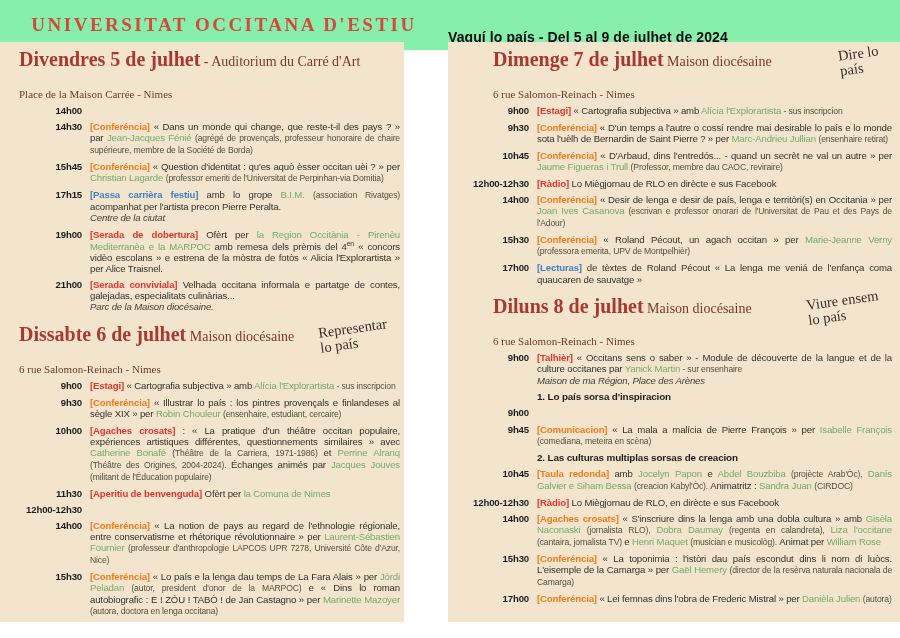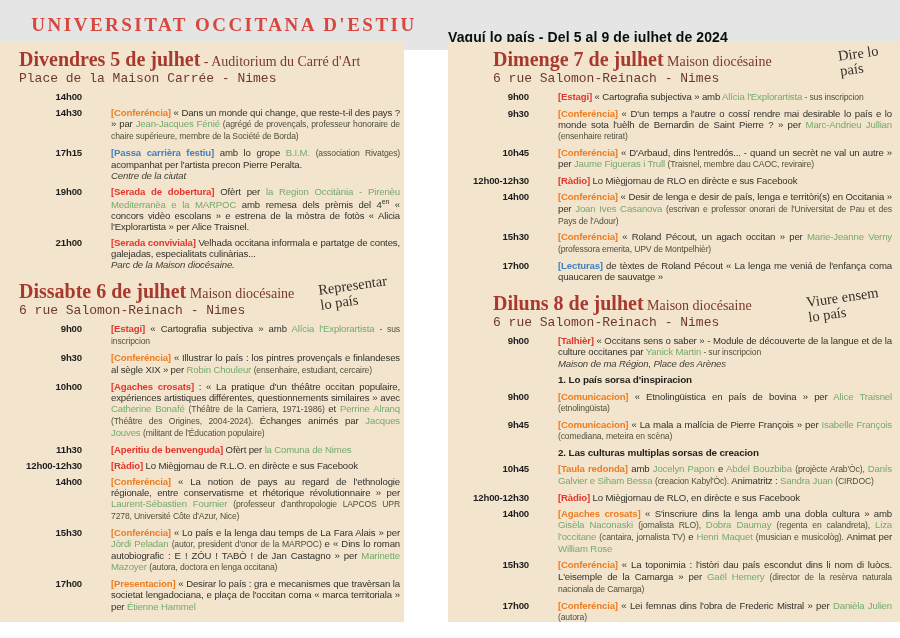--- a/index.html
+++ b/index.html
@@ -1,39 +1,39 @@
 <!DOCTYPE html>
 <html><head>
 <meta charset="utf-8">
 <style>
   html,body{margin:0;padding:0;background:#ffffff;}
   .sheet{position:relative;width:900px;height:638px;background:#ffffff;overflow:hidden;
          font-family:"Liberation Sans",sans-serif;}
-  .topbar{position:absolute;top:0;left:0;width:900px;height:50px;display:flex;background:#e5e5e5;}
+  .topbar{position:absolute;top:0;left:0;width:900px;height:50px;display:flex;background:#86efac;}
   .topbar .half-left{width:448px;display:flex;align-items:center;justify-content:center;}
   .topbar .half-right{width:452px;display:flex;align-items:center;justify-content:flex-start;margin-top:23px;}
   .main-title{font-family:"Liberation Serif",serif;font-weight:bold;font-size:19px;
               letter-spacing:2.5px;color:#d8473d;}
   .sub-title{font-weight:bold;font-size:14px;color:#0d0d0d;letter-spacing:0.1px;}
   .pages{position:absolute;top:42px;left:0;width:900px;height:580px;padding-left:9px;}
   .page{position:absolute;top:0;height:580px;background:#f3e5cd;overflow:hidden;box-sizing:border-box;}
   .page-left{left:0;width:404px;padding:7px 4px 4px 16px;}
   .page-right{left:448px;width:452px;padding:7px 8px 4px 15px;}
   .day{position:relative;}
   .day + .day{margin-top:11px;}
   .day-head{line-height:1.05;}
   .page-right .day-head,.page-right .day-addr{margin-left:30px;}
   .page-left .day-head,.page-left .day-addr{margin-left:3px;}
   .day-title{font-family:"Liberation Serif",serif;font-weight:bold;font-size:20px;color:#a8392f;}
   .day-venue{font-family:"Liberation Serif",serif;font-size:14px;color:#7b382d;}
-  .day-addr{font-family:Liberation Mono, monospace;font-size:13px;color:#6d382e;margin-top:1px;margin-bottom:4px;}
+  .day-addr{font-family:Liberation Serif, serif;font-size:11px;color:#6d382e;margin-top:18px;margin-bottom:4px;}
   .annot{position:absolute;top:-3px;right:12px;transform:rotate(-8deg);
          font-family:"Liberation Serif",serif;font-size:14.5px;color:#3a2d28;line-height:1.05;}
   .annot-line{display:block;}
-  .event{display:flex;margin-top:5px;gap:21px;}
+  .event{display:flex;margin-top:5px;}
   .time{width:66px;flex:0 0 66px;text-align:right;font-weight:bold;font-size:9.6px;
         color:#1d1d1d;line-height:1.16;letter-spacing:-0.15px;}
   .desc{flex:1;margin-left:8px;font-size:9.6px;line-height:1.16;color:#33322c;
         text-align:justify;letter-spacing:-0.15px;}
   .section-title{font-weight:bold;font-size:9.9px;color:#1e1e1a;text-align:left;}
   .s-orange{font-weight:bold;color:#ef7c1e;}
   .s-red{font-weight:bold;color:#e3352c;}
   .s-blue{font-weight:bold;color:#4080c0;}
   .s-name{color:#74aa6e;}
   .s-paren{font-size:8.6px;color:#50503f;margin-top:42px;}
@@ -58,20 +58,24 @@
           <div class="day-head"><span class="day-title">Divendres 5 de julhet</span><span class="day-venue"> - Auditorium du Carré d'Art</span></div>
           <div class="day-addr">Place de la Maison Carrée - Nimes</div>
           <div class="event">
             <div class="time">14h00</div>
           </div>
           <div class="event">
             <div class="time">14h30</div>
             <div class="desc"><span class="s-orange">[Conferéncia]</span><span class="s-body"> « Dans un monde qui change, que reste-t-il des pays ? » par </span><span class="s-name">Jean-Jacques Fénié </span><span class="s-paren">(agrégé de provençals, professeur honoraire de chaire supérieure, membre de la Société de Borda)</span></div>
           </div>
           <div class="event">
+            <div class="time">15h45</div>
+            <div class="desc"><span class="s-orange">[Conferéncia]</span><span class="s-body"> « Question d'identitat : qu'es aquò èsser occitan uèi ? » per </span><span class="s-name">Christian Lagarde </span><span class="s-paren">(professor emeriti de l'Universitat de Perpinhan-via Domitia)</span></div>
+          </div>
+          <div class="event">
             <div class="time">17h15</div>
             <div class="desc"><span class="s-blue">[Passa carrièra festiu]</span><span class="s-body"> amb lo grope </span><span class="s-name">B.I.M. </span><span class="s-paren">(association Rivatges) </span><span class="s-body">acompanhat per l'artista precon Pierre Peralta.</span><div class="note">Centre de la ciutat</div></div>
           </div>
           <div class="event">
             <div class="time">19h00</div>
             <div class="desc"><span class="s-red">[Serada de dobertura]</span><span class="s-body"> Ofèrt per </span><span class="s-name">la Region Occitània - Pirenèu Mediterranèa e la MARPOC </span><span class="s-body">amb remesa dels prèmis del 4</span><span class="s-sup">en</span><span class="s-body"> « concors vidèo escolans » e estrena de la mòstra de fotòs « Alicia l'Explorartista » per Alice Traisnel.</span></div>
           </div>
           <div class="event">
             <div class="time">21h00</div>
             <div class="desc"><span class="s-red">[Serada conviviala]</span><span class="s-body"> Velhada occitana informala e partatge de contes, galejadas, especialitats culinàrias...</span><div class="note">Parc de la Maison diocésaine.</div></div>
@@ -95,21 +99,20 @@
           <div class="event">
             <div class="time">10h00</div>
             <div class="desc"><span class="s-red">[Agaches crosats]</span><span class="s-body"> : « La pratique d'un théâtre occitan populaire, expériences artistiques différentes, questionnements similaires » avec </span><span class="s-name">Catherine Bonafé </span><span class="s-paren">(Théâtre de la Carriera, 1971-1986) </span><span class="s-body">et </span><span class="s-name">Perrine Alranq </span><span class="s-paren">(Théâtre des Origines, 2004-2024). </span><span class="s-body">Échanges animés par </span><span class="s-name">Jacques Jouves </span><span class="s-paren">(militant de l'Éducation populaire)</span></div>
           </div>
           <div class="event">
             <div class="time">11h30</div>
             <div class="desc"><span class="s-red">[Aperitiu de benvenguda]</span><span class="s-body"> Ofèrt per </span><span class="s-name">la Comuna de Nimes</span></div>
           </div>
           <div class="event">
             <div class="time">12h00-12h30</div>
-            <div class="desc"><span class="s-red">[Ràdio]</span><span class="s-body"> Lo Miègjornau de R.L.O. en dirècte e sus Facebook</span></div>
           </div>
           <div class="event">
             <div class="time">14h00</div>
             <div class="desc"><span class="s-orange">[Conferéncia]</span><span class="s-body"> «  La notion de pays au regard de l'ethnologie régionale, entre conservatisme et rhétorique révolutionnaire » per </span><span class="s-name">Laurent-Sébastien Fournier </span><span class="s-paren">(professeur d'anthropologie LAPCOS UPR 7278, Université Côte d'Azur, Nice)</span></div>
           </div>
           <div class="event">
             <div class="time">15h30</div>
             <div class="desc"><span class="s-orange">[Conferéncia]</span><span class="s-body"> « Lo país e la lenga dau temps de La Fara Alais » per </span><span class="s-name">Jòrdi Peladan </span><span class="s-paren">(autor, president d'onor de la MARPOC) </span><span class="s-body">e « Dins lo roman autobiografic : E ! ZÓU ! TABÒ ! de Jan Castagno » per </span><span class="s-name">Marinette Mazoyer </span><span class="s-paren">(autora, doctora en lenga occitana)</span></div>
           </div>
           <div class="event">
@@ -129,21 +132,21 @@
           <div class="event">
             <div class="time">9h00</div>
             <div class="desc"><span class="s-red">[Estagi]</span><span class="s-body"> « Cartografia subjectiva » amb </span><span class="s-name">Alícia l'Explorartista</span><span class="s-paren"> - sus inscripcion</span></div>
           </div>
           <div class="event">
             <div class="time">9h30</div>
             <div class="desc"><span class="s-orange">[Conferéncia]</span><span class="s-body"> « D'un temps a l'autre o cossí rendre mai desirable lo país e lo monde sota l'uèlh de Bernardin de Saint Pierre ? » per </span><span class="s-name">Marc-Andrieu Jullian </span><span class="s-paren">(ensenhaire retirat)</span></div>
           </div>
           <div class="event">
             <div class="time">10h45</div>
-            <div class="desc"><span class="s-orange">[Conferéncia]</span><span class="s-body"> « D'Arbaud, dins l'entredós... - quand un secrèt ne val un autre » per </span><span class="s-name">Jaume Figueras i Trull </span><span class="s-paren">(Traisnel, membre dau CAOC, reviraire)</span></div>
+            <div class="desc"><span class="s-orange">[Conferéncia]</span><span class="s-body"> « D'Arbaud, dins l'entredós... - quand un secrèt ne val un autre » per </span><span class="s-name">Jaume Figueras i Trull </span><span class="s-paren">(Professor, membre dau CAOC, reviraire)</span></div>
           </div>
           <div class="event">
             <div class="time">12h00-12h30</div>
             <div class="desc"><span class="s-red">[Ràdio]</span><span class="s-body"> Lo Miègjornau de RLO en dirècte e sus Facebook</span></div>
           </div>
           <div class="event">
             <div class="time">14h00</div>
             <div class="desc"><span class="s-orange">[Conferéncia]</span><span class="s-body"> « Desir de lenga e desir de país, lenga e territòri(s) en Occitania » per </span><span class="s-name">Joan Ives Casanova </span><span class="s-paren">(escrivan e professor onorari de l'Universitat de Pau et des Pays de l'Adour)</span></div>
           </div>
           <div class="event">
@@ -157,29 +160,28 @@
         </div>
         <div class="day">
           <div class="annot">
             <span class="annot-line">Viure ensem</span>
             <span class="annot-line">lo país</span>
           </div>
           <div class="day-head"><span class="day-title">Diluns 8 de julhet</span><span class="day-venue"> Maison diocésaine</span></div>
           <div class="day-addr">6 rue Salomon-Reinach - Nimes</div>
           <div class="event">
             <div class="time">9h00</div>
-            <div class="desc"><span class="s-red">[Talhièr]</span><span class="s-body"> « Occitans sens o saber » - Module de découverte de la langue et de la culture occitanes par </span><span class="s-name">Yanick Martin</span><span class="s-paren"> - sur inscripcion</span><div class="note">Maison de ma Région, Place des Arènes</div></div>
+            <div class="desc"><span class="s-red">[Talhièr]</span><span class="s-body"> « Occitans sens o saber » - Module de découverte de la langue et de la culture occitanes par </span><span class="s-name">Yanick Martin</span><span class="s-paren"> - sur ensenhaire</span><div class="note">Maison de ma Région, Place des Arènes</div></div>
           </div>
           <div class="event">
             <div class="time"></div>
             <div class="desc section-title">1. Lo país sorsa d'inspiracion</div>
           </div>
           <div class="event">
             <div class="time">9h00</div>
-            <div class="desc"><span class="s-orange">[Comunicacion]</span><span class="s-body"> « Etnolingüistica en país de bovina » per </span><span class="s-name">Alice Traisnel </span><span class="s-paren">(etnolingüista)</span></div>
           </div>
           <div class="event">
             <div class="time">9h45</div>
             <div class="desc"><span class="s-orange">[Comunicacion]</span><span class="s-body"> « La mala a malícia de Pierre François » per </span><span class="s-name">Isabelle François </span><span class="s-paren">(comediana, meteira en scèna)</span></div>
           </div>
           <div class="event">
             <div class="time"></div>
             <div class="desc section-title">2. Las culturas multiplas sorsas de creacion</div>
           </div>
           <div class="event">

